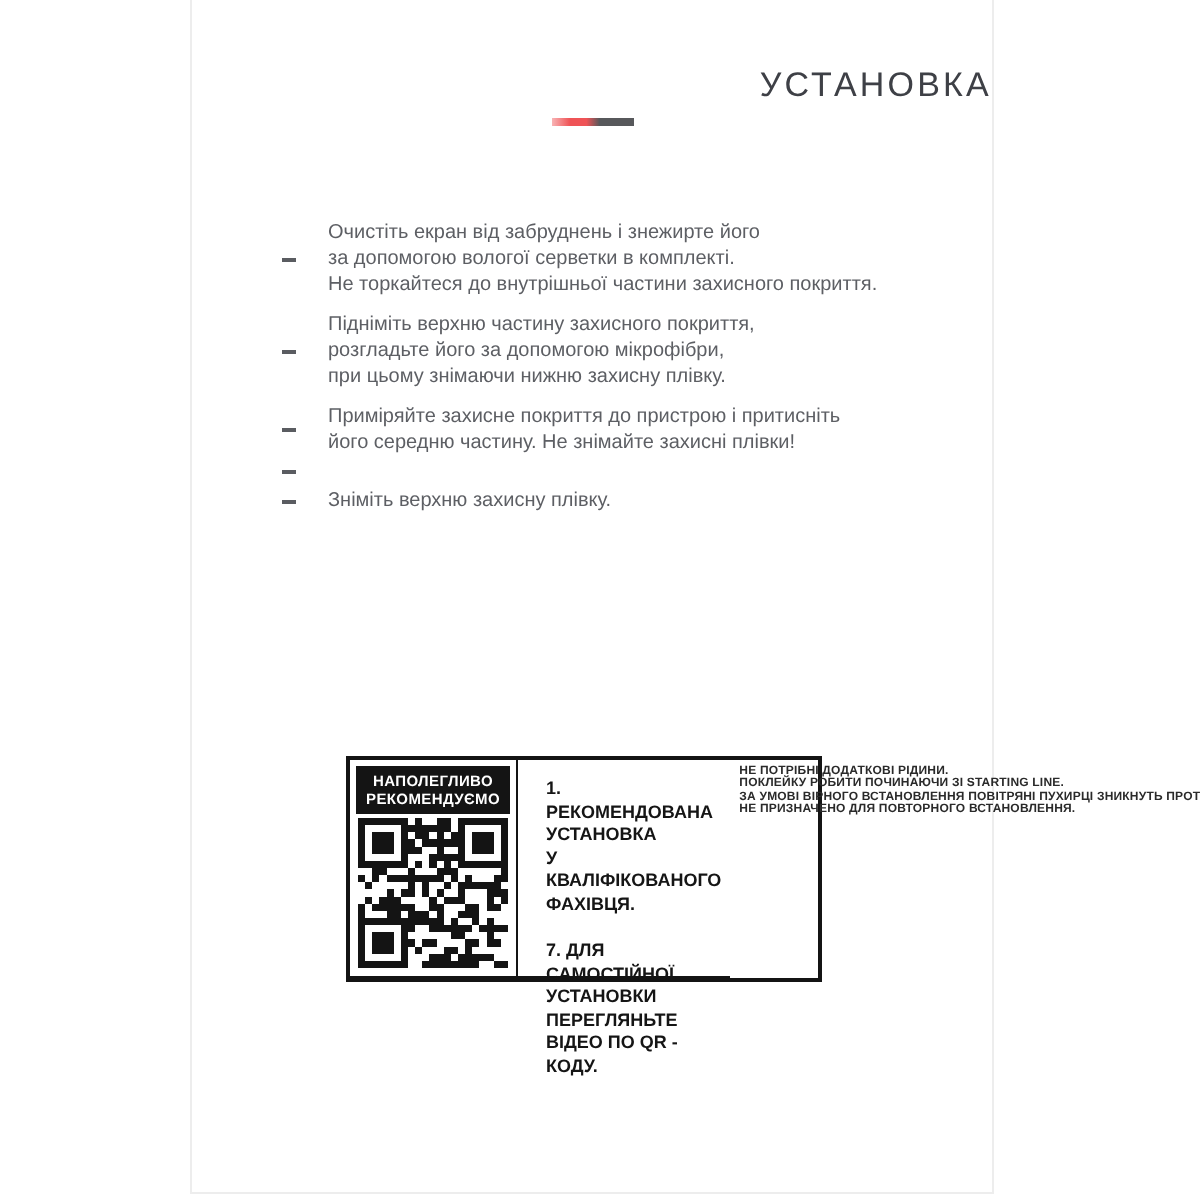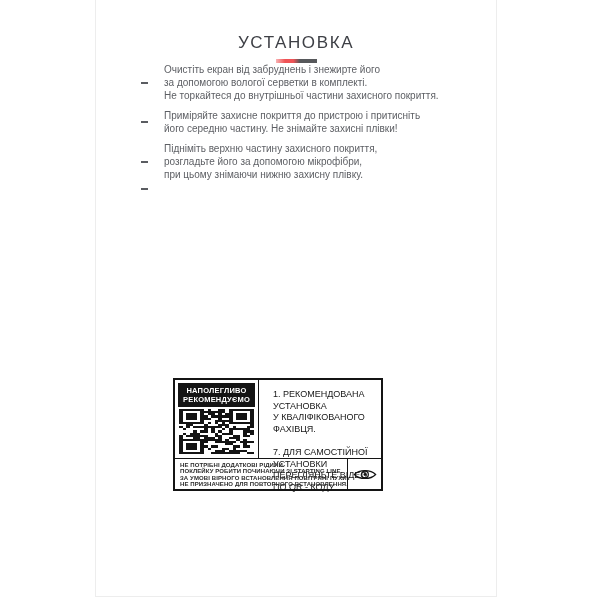--- a/index.html
+++ b/index.html
@@ -11,56 +11,56 @@
   }
   .card {
     position: relative;
     width: 402px; height: 597px;
     margin-left: 95px;
     background: #ffffff;
     border-left: 1px solid #ededed;
     border-right: 1px solid #ededed;
     border-bottom: 1px solid #ededed;
   }
-  .title-wrap { padding-top: 33px; text-align: center; }
+  .title-wrap { padding-top: 33px; text-align: right; }
   .page-title {
     font-size: 17px; line-height: 20px;
     font-weight: normal;
     letter-spacing: 1.6px;
     color: #3e4046;
   }
   .title-underline {
     width: 41px; height: 4px;
     margin: 6px auto 0 auto;
     background: linear-gradient(90deg, rgba(240,88,90,0.45) 0%, var(--accent-red) 22%, var(--accent-red) 42%, var(--accent-dark) 58%, var(--accent-dark) 100%);
   }
-  .steps { padding-left: 45px; padding-right: 8px; }
+  .steps { margin-top: 47px; padding-left: 45px; padding-right: 8px; }
   .step {
     display: flex;
     align-items: center;
     margin-bottom: 7px;
   }
   .step-dash {
     flex-shrink: 0;
     width: 7px; height: 2px;
     margin-right: 16px;
     background: #5a5c61;
   }
   .step-text {
     font-size: 10px;
     line-height: 13px;
     color: #5d5f64;
     white-space: pre-line;
   }
   .rec-box {
     position: absolute;
     left: 77px; top: 378px;
-    width: 210px; height: 113px;
+    width: 238px; height: 113px;
     border: 2px solid #141414;
-    display: flex; flex-direction: column;
+    display: flex; flex-direction: row;
     background: #fff;
   }
   .rec-main {
     flex: 1;
     display: flex;
     border-bottom: 1.5px solid #141414;
     min-height: 0;
   }
   .rec-left {
     width: 84px;
@@ -83,21 +83,21 @@
   .qr-wrap { flex: 1; padding: 2px 1px 1px 1px; min-height: 0; }
   .qr-wrap svg { display: block; width: 100%; height: 100%; }
   .rec-right {
     flex: 1;
     padding: 9px 4px 4px 14px;
     color: #151515;
   }
   .rec-item {
     font-size: 9px;
     line-height: 11.5px;
-    font-weight: normal;
+    font-weight: bold;
     white-space: pre-line;
   }
   .rec-item + .rec-item { margin-top: 12px; }
   .rec-notes-row {
     height: 30px;
     flex-shrink: 0;
     display: flex;
   }
   .rec-notes {
     flex: 1;
@@ -131,31 +131,35 @@
 
   <div class="steps">
     <div class="step">
       <span class="step-dash"></span>
       <span class="step-text">Очистіть екран від забруднень і знежирте його
 за допомогою вологої серветки в комплекті.
 Не торкайтеся до внутрішньої частини захисного покриття.</span>
     </div>
     <div class="step">
       <span class="step-dash"></span>
-      <span class="step-text">Приміряйте захисне покриття до пристрою і притисніть
-його середню частину. Не знімайте захисні плівки!</span>
-    </div>
-    <div class="step">
-      <span class="step-dash"></span>
       <span class="step-text">Підніміть верхню частину захисного покриття,
 розгладьте його за допомогою мікрофібри,
 при цьому знімаючи нижню захисну плівку.</span>
     </div>
     <div class="step">
       <span class="step-dash"></span>
+      <span class="step-text">Приміряйте захисне покриття до пристрою і притисніть
+його середню частину. Не знімайте захисні плівки!</span>
+    </div>
+    <div class="step">
+      <span class="step-dash"></span>
+    </div>
+    <div class="step">
+      <span class="step-dash"></span>
+      <span class="step-text">Зніміть верхню захисну плівку.</span>
     </div>
   </div>
 
   <div class="rec-box">
     <div class="rec-main">
       <div class="rec-left">
         <div class="rec-badge">НАПОЛЕГЛИВО
 РЕКОМЕНДУЄМО</div>
         <div class="qr-wrap">
           <svg viewBox="0 0 21 21" preserveAspectRatio="none" fill="#141414" shape-rendering="crispEdges">

